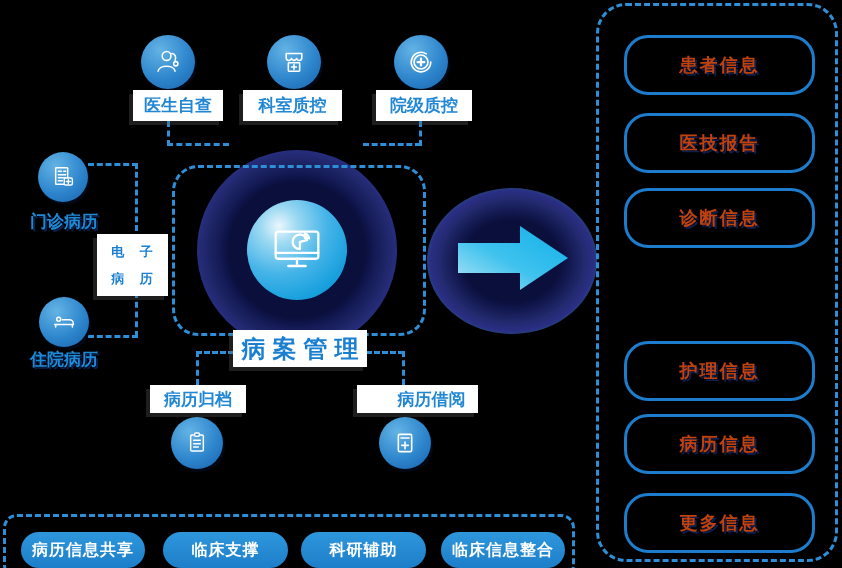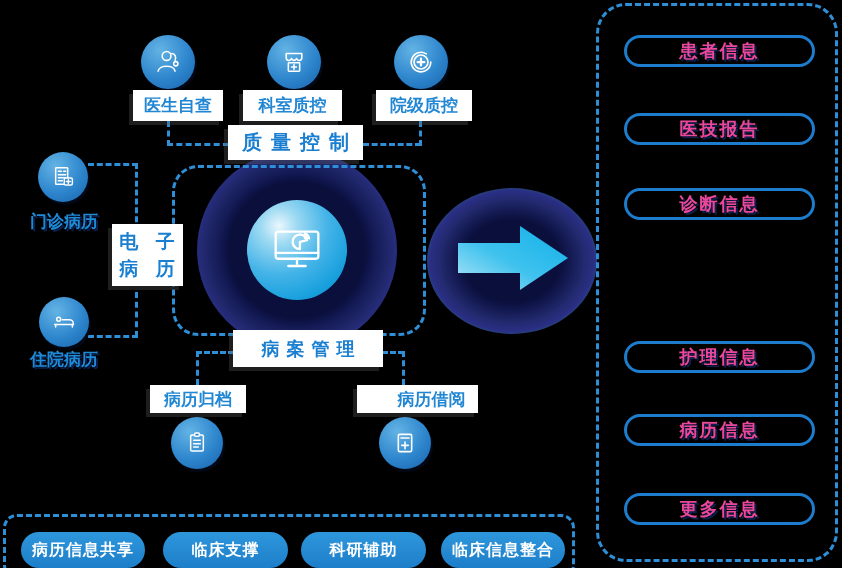--- a/index.html
+++ b/index.html
@@ -52,22 +52,22 @@
   .glow-ellipse{
     position:absolute;left:427px;top:188px;width:170px;height:146px;border-radius:50%;z-index:1;
     background:radial-gradient(ellipse,
       #0a0f3c 40%, #151c55 50%, #232a6e 60%, #2a2e85 68%,
       #1e5f6b 76%, #3333a0 84%, #2222d8 90%, #1a1aff 94%, rgba(0,0,0,0) 98%);
   }
   .arrow-wrap{position:absolute;left:456px;top:221px;z-index:3;}
   
   .rpanel{position:absolute;left:596px;top:3px;width:242px;height:559px;border:3px dashed #2e8fd6;border-radius:30px;z-index:2;box-sizing:border-box;}
   .rpill{
-    position:absolute;left:25px;width:191px;height:32px;border:3px solid #1d7ccc;border-radius:24px;box-sizing:border-box;
-    color:#ec4899;font-weight:bold;font-size:18px;text-shadow:2px 2px 0 #0c1f4e;
+    position:absolute;left:25px;width:191px;height:60px;border:3px solid #1d7ccc;border-radius:24px;box-sizing:border-box;
+    color:#c2410c;font-weight:bold;font-size:18px;text-shadow:2px 2px 0 #0c1f4e;
     display:flex;align-items:center;justify-content:center;letter-spacing:2px;
   }
   
   .bpanel{position:absolute;left:3px;top:514px;width:572px;height:65px;border:3px dashed #2e8fd6;border-radius:14px;z-index:2;box-sizing:border-box;}
   .bpill{
     position:absolute;top:15px;height:36px;border-radius:20px;
     background:linear-gradient(180deg,#2e97dc,#1d7ec9);
     color:#fff;font-weight:bold;font-size:16px;letter-spacing:1px;
     display:flex;align-items:center;justify-content:center;
   }
@@ -123,37 +123,34 @@
   <div class="wlabel" style="left:133px;top:90px;width:90px;height:31px;">
     <span>医生自查</span>
   </div>
   <div class="wlabel" style="left:243px;top:90px;width:99px;height:31px;">
     <span>科室质控</span>
   </div>
   <div class="wlabel" style="left:376px;top:90px;width:96px;height:31px;">
     <span>院级质控</span>
   </div>
 
-  <div class="heading" style="left:228px;top:125px;width:135px;height:35px;font-size:20px;letter-spacing:9px;padding-left:9px;box-sizing:border-box;">
-    <span>质量控制</span>
-  </div>
 
   <div class="circle-icon" style="left:38px;top:152px;width:50px;height:50px;">
     <svg width="32" height="32" viewBox="0 0 48 48" fill="none" stroke="#fff" stroke-width="2.2" stroke-linecap="round" stroke-linejoin="round">
       <rect x="13" y="10" width="18" height="25" rx="1"></rect>
       <path d="M17 15.5h4.5M25 15.5h3M17 20.5h11M17 25h11M17 29.5h6"></path>
       <rect x="26" y="25.5" width="12" height="10.5" rx="2" fill="#2e86cd"></rect>
       <path d="M32 27.8v6M29 30.8h6"></path>
     </svg>
   </div>
   <div class="glowtext" style="left:25px;top:211px;width:78px;height:20px;">
     <span>门诊病历</span>
   </div>
 
-  <div class="heading" style="left:97px;top:224px;width:71px;height:62px;font-size:19px;letter-spacing:6px;flex-direction:column;line-height:27px;padding-left:5px;box-sizing:border-box;margin-left:15px;">
+  <div class="heading" style="left:97px;top:234px;width:71px;height:62px;font-size:13px;letter-spacing:6px;flex-direction:column;line-height:27px;padding-left:5px;box-sizing:border-box;">
     <span>电 子</span>
     <span>病 历</span>
   </div>
 
   <div class="circle-icon" style="left:39px;top:297px;width:50px;height:50px;">
     <svg width="32" height="32" viewBox="0 0 48 48" fill="none" stroke="#fff" stroke-width="2.2" stroke-linecap="round" stroke-linejoin="round">
       <circle cx="16" cy="20" r="3"></circle>
       <path d="M21.5 20.5H32a6 6 0 0 1 6 6V28"></path>
       <path d="M10 27.8h28"></path>
       <path d="M11.5 27.8v3.7M36.5 27.8v3.7"></path>
@@ -165,21 +162,21 @@
 
   <div class="inner-circle">
     <svg width="62" height="62" viewBox="0 0 64 64" fill="none" stroke="#fff" stroke-width="2.4" stroke-linecap="round" stroke-linejoin="round">
       <rect x="10" y="13" width="44" height="28" rx="2.5"></rect>
       <path d="M10 35h44"></path>
       <path d="M32 41v7M23 48.5h18"></path>
       <path d="M35 31a7.5 7.5 0 1 1 7.3-9.1L35 23.5z"></path>
       <path d="M39 13.5a8 8 0 0 1 6.6 7.6L39 20.3z" fill="#fff" stroke="none"></path>
     </svg>
   </div>
-  <div class="heading" style="left:233px;top:330px;width:150px;height:37px;font-size:18px;letter-spacing:7px;padding-left:7px;box-sizing:border-box;">
+  <div class="heading" style="left:233px;top:330px;width:134px;height:37px;font-size:24px;letter-spacing:7px;padding-left:7px;box-sizing:border-box;">
     <span>病案管理</span>
   </div>
 
   <div class="wlabel" style="left:150px;top:385px;width:96px;height:28px;">
     <span>病历归档</span>
   </div>
   <div class="wlabel" style="left:357px;top:385px;width:93px;height:28px;padding-left:28px;">
     <span>病历借阅</span>
   </div>
   <div class="circle-icon" style="left:171px;top:417px;width:52px;height:52px;">

